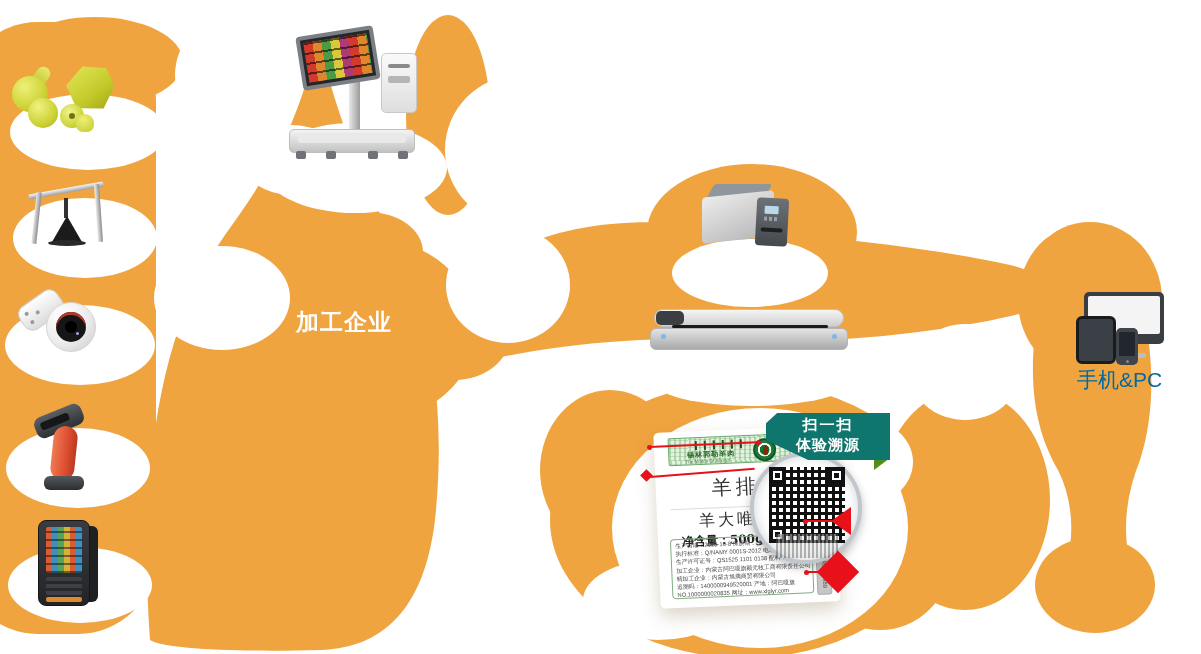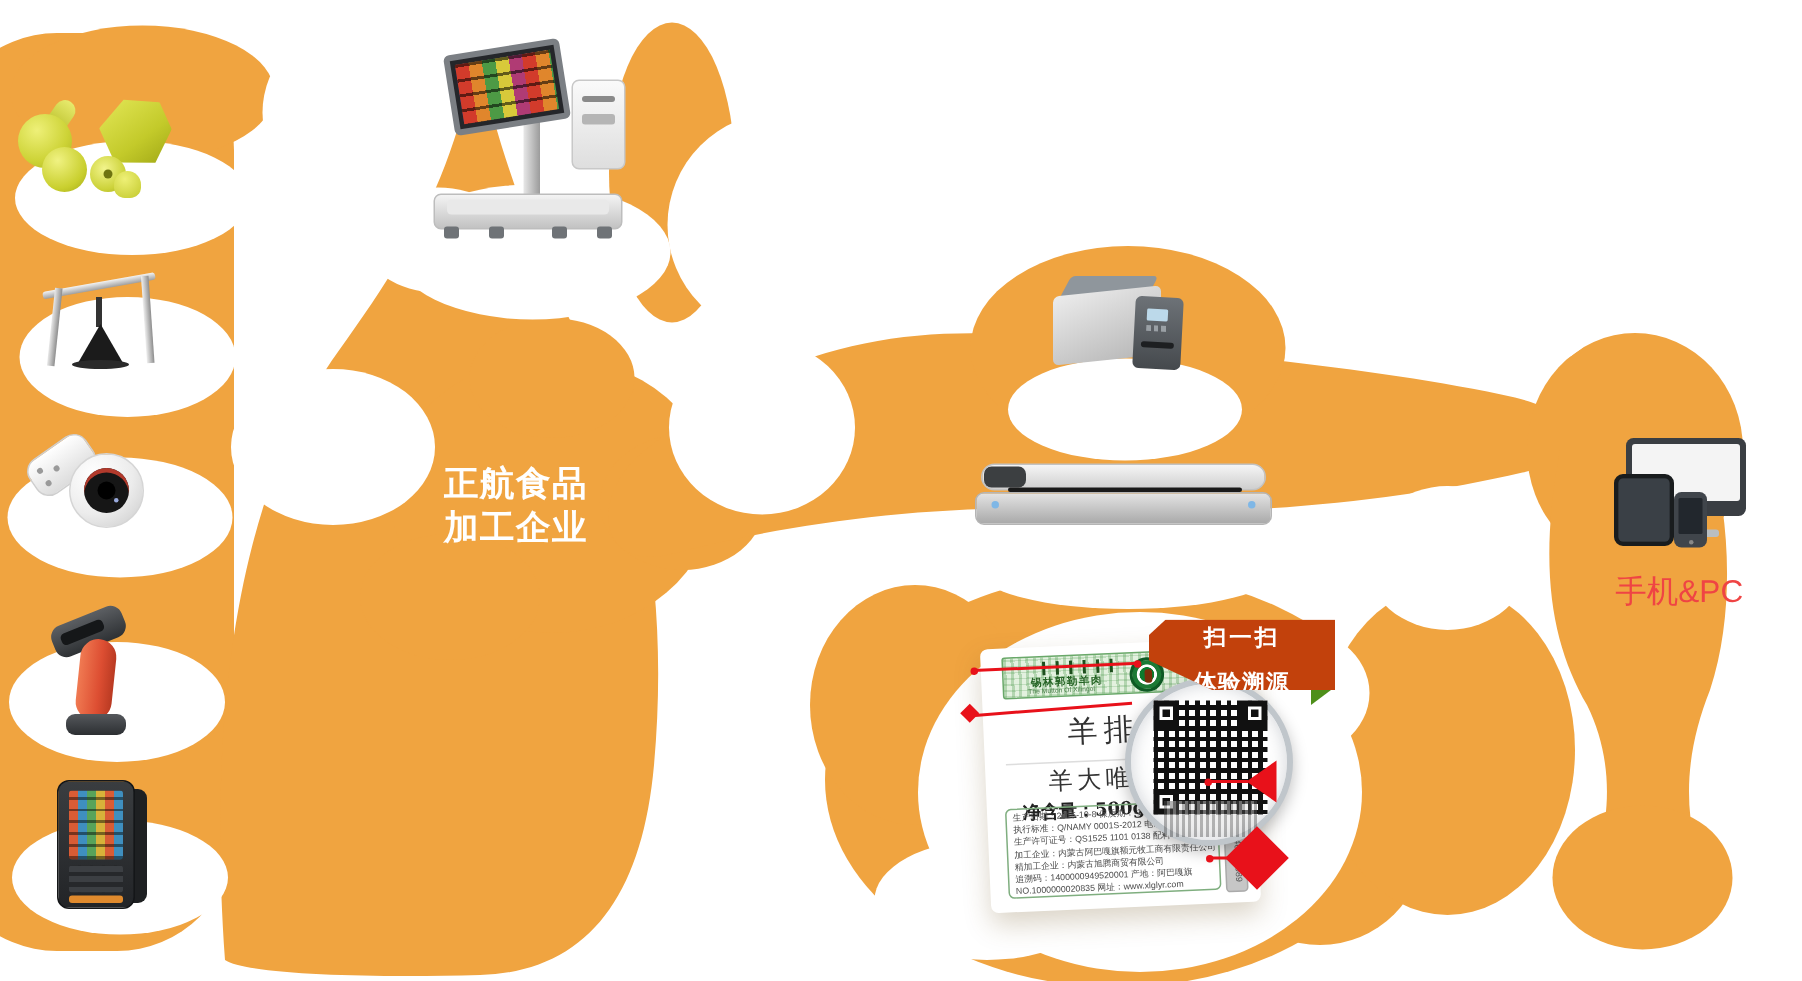--- a/index.html
+++ b/index.html
@@ -18,21 +18,21 @@
   .monitor-screen{width:100%;height:38px;background:#f4f4f4;border-radius:2px;}
   .monitor-dot{position:absolute;left:50%;bottom:3px;width:3px;height:3px;background:#777;border-radius:50%;}
   .monitor-stand{left:42px;top:52px;width:16px;height:9px;background:#b9bec2;
     clip-path:polygon(15% 0,85% 0,100% 100%,0 100%);}
   .monitor-base{left:30px;top:61px;width:40px;height:5px;background:#b9bec2;border-radius:2px;}
   .tablet{left:0;top:24px;width:40px;height:48px;background:#2e3236;border:3px solid #191c1e;border-radius:6px;}
   .tablet-screen{width:100%;height:100%;background:#3a4046;border-radius:3px;}
   .phone{left:40px;top:36px;width:22px;height:37px;background:#40454b;border-radius:5px;padding:4px 3px;}
   .phone-screen{width:100%;height:24px;background:#22272d;border-radius:1px;}
   .phone-dot{position:absolute;left:50%;bottom:2px;width:3px;height:3px;margin-left:-1px;background:#888;border-radius:50%;}
-  .terminal-label{left:1062px;top:380px;width:115px;text-align:center;color:#ef4444;font-size:21px;}
+  .terminal-label{left:1062px;top:366px;width:115px;text-align:center;color:#0369a1;font-size:21px;}
   
   .eartags{left:10px;top:58px;width:105px;height:85px;}
   .tag-disc{left:2px;top:18px;width:36px;height:36px;border-radius:50%;
     background:radial-gradient(circle at 35% 30%,#eef078,#cdd336 60%,#aab01f);}
   .tag-disc2{left:18px;top:40px;width:30px;height:30px;border-radius:50%;
     background:radial-gradient(circle at 35% 30%,#f0f282,#c9cf2e 65%,#a2a816);}
   .tag-stem{left:24px;top:8px;width:14px;height:22px;border-radius:7px;transform:rotate(35deg);
     background:linear-gradient(#e7ea6d,#b9bf28);}
   .tag-round{left:50px;top:46px;width:24px;height:24px;border-radius:50%;
     background:radial-gradient(circle at 40% 35%,#f2f48c,#ccd239 65%,#a5ab1c);}
@@ -153,25 +153,25 @@
     border:4px solid #c0c6cb;box-shadow:0 4px 10px rgba(0,0,0,.25), inset 0 0 12px rgba(120,130,140,.35);}
   .big-qr{position:absolute;left:15px;top:11px;width:76px;height:76px;background-color:#fff;
     background-image:repeating-linear-gradient(0deg,#111 0 3px,transparent 3px 7px),
       repeating-linear-gradient(90deg,#111 0 3px,#fff 3px 7px);}
   .qr-finder{position:absolute;width:17px;height:17px;border:4px solid #111;background:#fff;}
   .qr-finder::after{content:"";position:absolute;left:2px;top:2px;width:5px;height:5px;background:#111;}
   .f-tl{left:0;top:0;} .f-tr{right:0;top:0;} .f-bl{left:0;bottom:0;}
   .mag-fade{position:absolute;left:22px;top:78px;width:62px;height:24px;opacity:.45;
     background:repeating-linear-gradient(90deg,#555 0 2px,#ddd 2px 4px);}
   
-  .ribbon{left:766px;top:413px;width:124px;height:47px;background:#c2410c;color:#fff;text-align:center;
+  .ribbon{left:766px;top:413px;width:124px;height:47px;background:#0f766e;color:#fff;text-align:center;
     clip-path:polygon(9% 0,100% 0,100% 100%,34% 100%,0 58%,0 22%);padding-top:3px;}
   .ribbon-fold{left:874px;top:458px;width:0;height:0;border-left:16px solid #4e8f1a;border-bottom:12px solid transparent;}
   .ribbon-l1{font-size:15px;font-weight:bold;letter-spacing:2px;}
-  .ribbon-l2{font-size:15px;font-weight:bold;letter-spacing:1px;margin-top:11px;}
+  .ribbon-l2{font-size:15px;font-weight:bold;letter-spacing:1px;margin-top:1px;}
   
   .red{background:#e8111a;}
   .rline{height:2px;transform-origin:left center;}
   .rdot{position:absolute;width:5px;height:5px;border-radius:50%;background:#e8111a;top:-1.5px;}
   .rdiamond{transform:rotate(45deg);}
   .rtri{width:0;height:0;border-top:14px solid transparent;border-bottom:14px solid transparent;
     border-right:20px solid #e8111a;}
 </style>
 </head>
 <body>
@@ -220,21 +220,20 @@
       <ellipse cx="760" cy="528" rx="148" ry="120"></ellipse>
       <ellipse cx="658" cy="600" rx="75" ry="40"></ellipse>
       <ellipse cx="858" cy="462" rx="55" ry="45"></ellipse>
       <ellipse cx="988" cy="198" rx="85" ry="55"></ellipse>
       <ellipse cx="965" cy="372" rx="55" ry="48"></ellipse>
       <ellipse cx="505" cy="650" rx="90" ry="40"></ellipse>
     </g>
   </svg>
 
   <div class="abs platform-title">
-    <div>正航食品</div>
     <div>加工企业</div>
   </div>
 
   <div class="abs eartags">
     <div class="abs tag-stem"></div>
     <div class="abs tag-disc"></div>
     <div class="abs tag-hex"></div>
     <div class="abs tag-disc2"></div>
     <div class="abs tag-round">
         <div class="tag-hole"></div>

